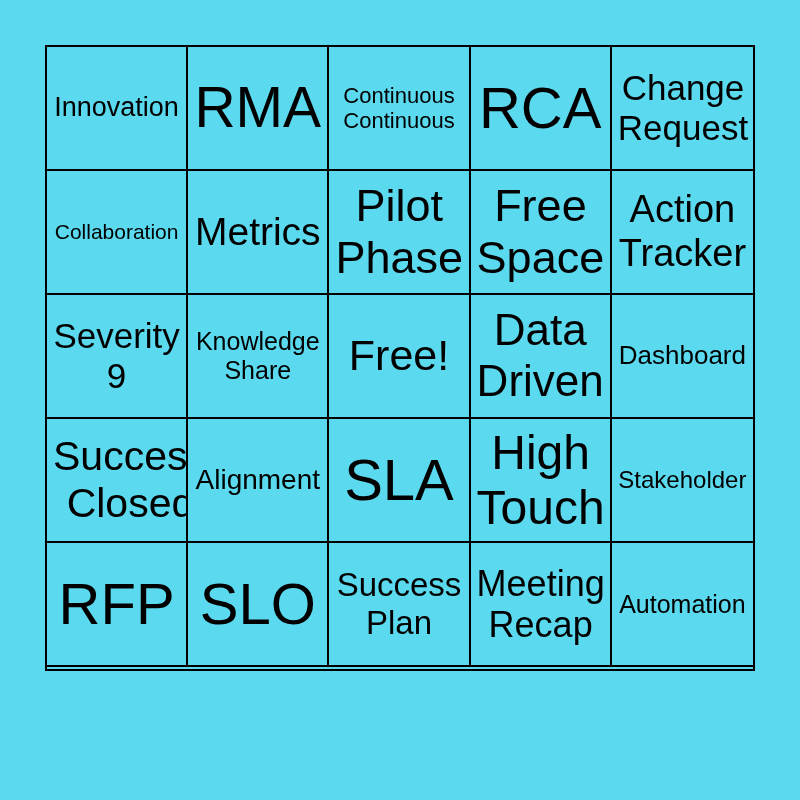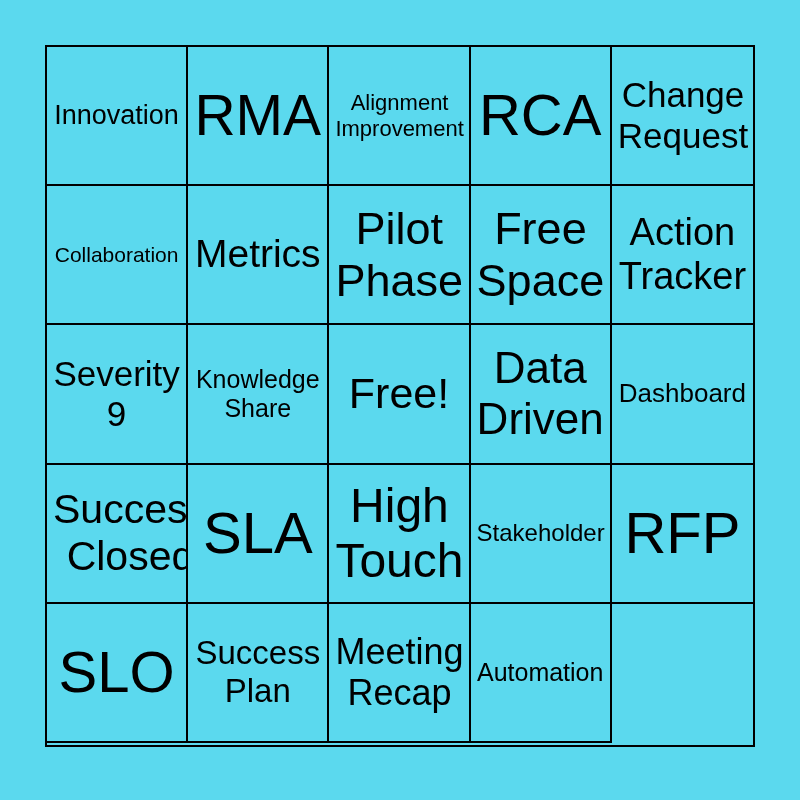--- a/index.html
+++ b/index.html
@@ -9,21 +9,21 @@
     height: 800px;
     overflow: hidden;
     background: var(--bg, #5bd9ee);
     font-family: "Liberation Sans", sans-serif;
   }
   .board {
     position: absolute;
     left: 45px;
     top: 45px;
     width: 710px;
-    height: 702px;
+    height: 626px;
     box-sizing: border-box;
     border: 2px solid var(--line, #000);
     
     padding: 0 0 2px 0;
     display: grid;
     grid-template-columns: repeat(5, 1fr);
     grid-template-rows: repeat(5, 1fr);
   }
   .cell {
     box-sizing: border-box;
@@ -49,21 +49,21 @@
 <body>
 
 <div class="board" id="board">
     <div class="cell">
       <span style="font-size: 27px;">Innovation</span>
     </div>
     <div class="cell">
       <span style="font-size: 57px;">RMA</span>
     </div>
     <div class="cell">
-      <span style="font-size: 22px;">Alignment Improvement</span>
+      <span style="font-size: 22px;">Continuous Continuous</span>
     </div>
     <div class="cell">
       <span style="font-size: 58px;">RCA</span>
     </div>
     <div class="cell">
       <span style="font-size: 35px;">Change Request</span>
     </div>
     <div class="cell">
       <span style="font-size: 21px;">Collaboration</span>
     </div>
@@ -91,20 +91,23 @@
     <div class="cell">
       <span style="font-size: 44px;">Data Driven</span>
     </div>
     <div class="cell">
       <span style="font-size: 26px;">Dashboard</span>
     </div>
     <div class="cell">
       <span style="font-size: 41px;">Success Closed</span>
     </div>
     <div class="cell">
+      <span style="font-size: 28px;">Alignment</span>
+    </div>
+    <div class="cell">
       <span style="font-size: 58px;">SLA</span>
     </div>
     <div class="cell">
       <span style="font-size: 48px;">High Touch</span>
     </div>
     <div class="cell">
       <span style="font-size: 24px;">Stakeholder</span>
     </div>
     <div class="cell">
       <span style="font-size: 58px;">RFP</span>

